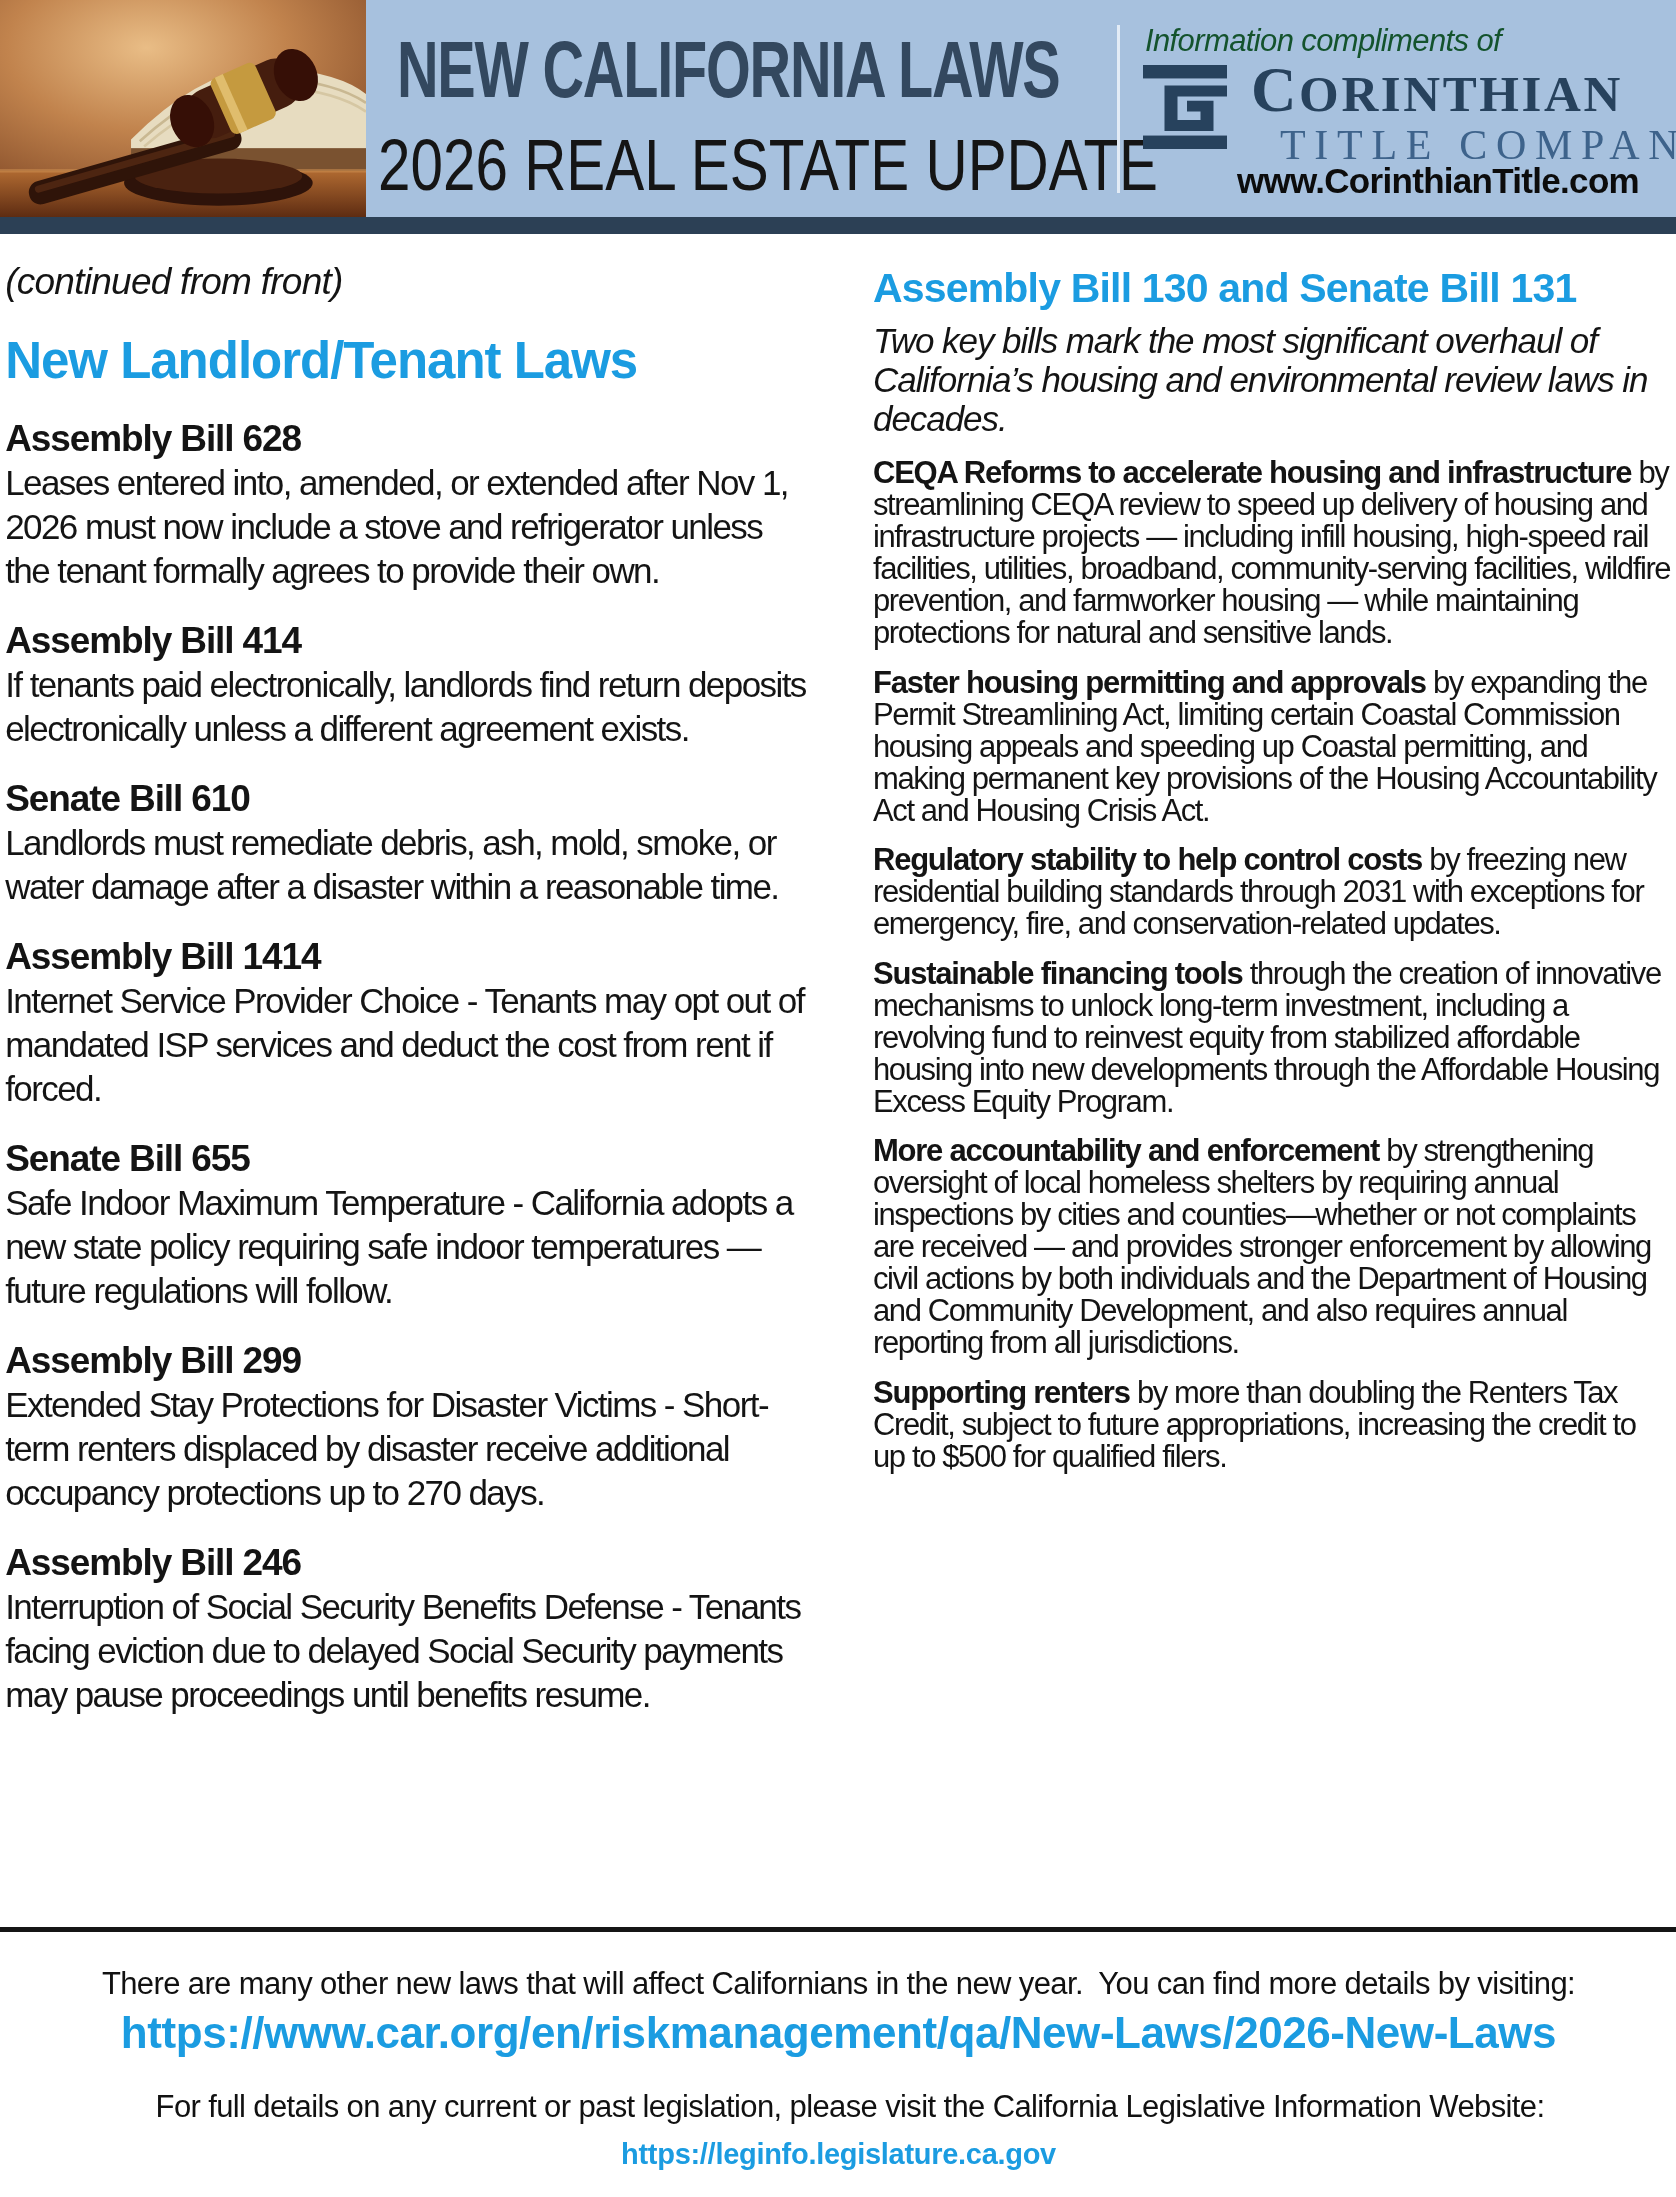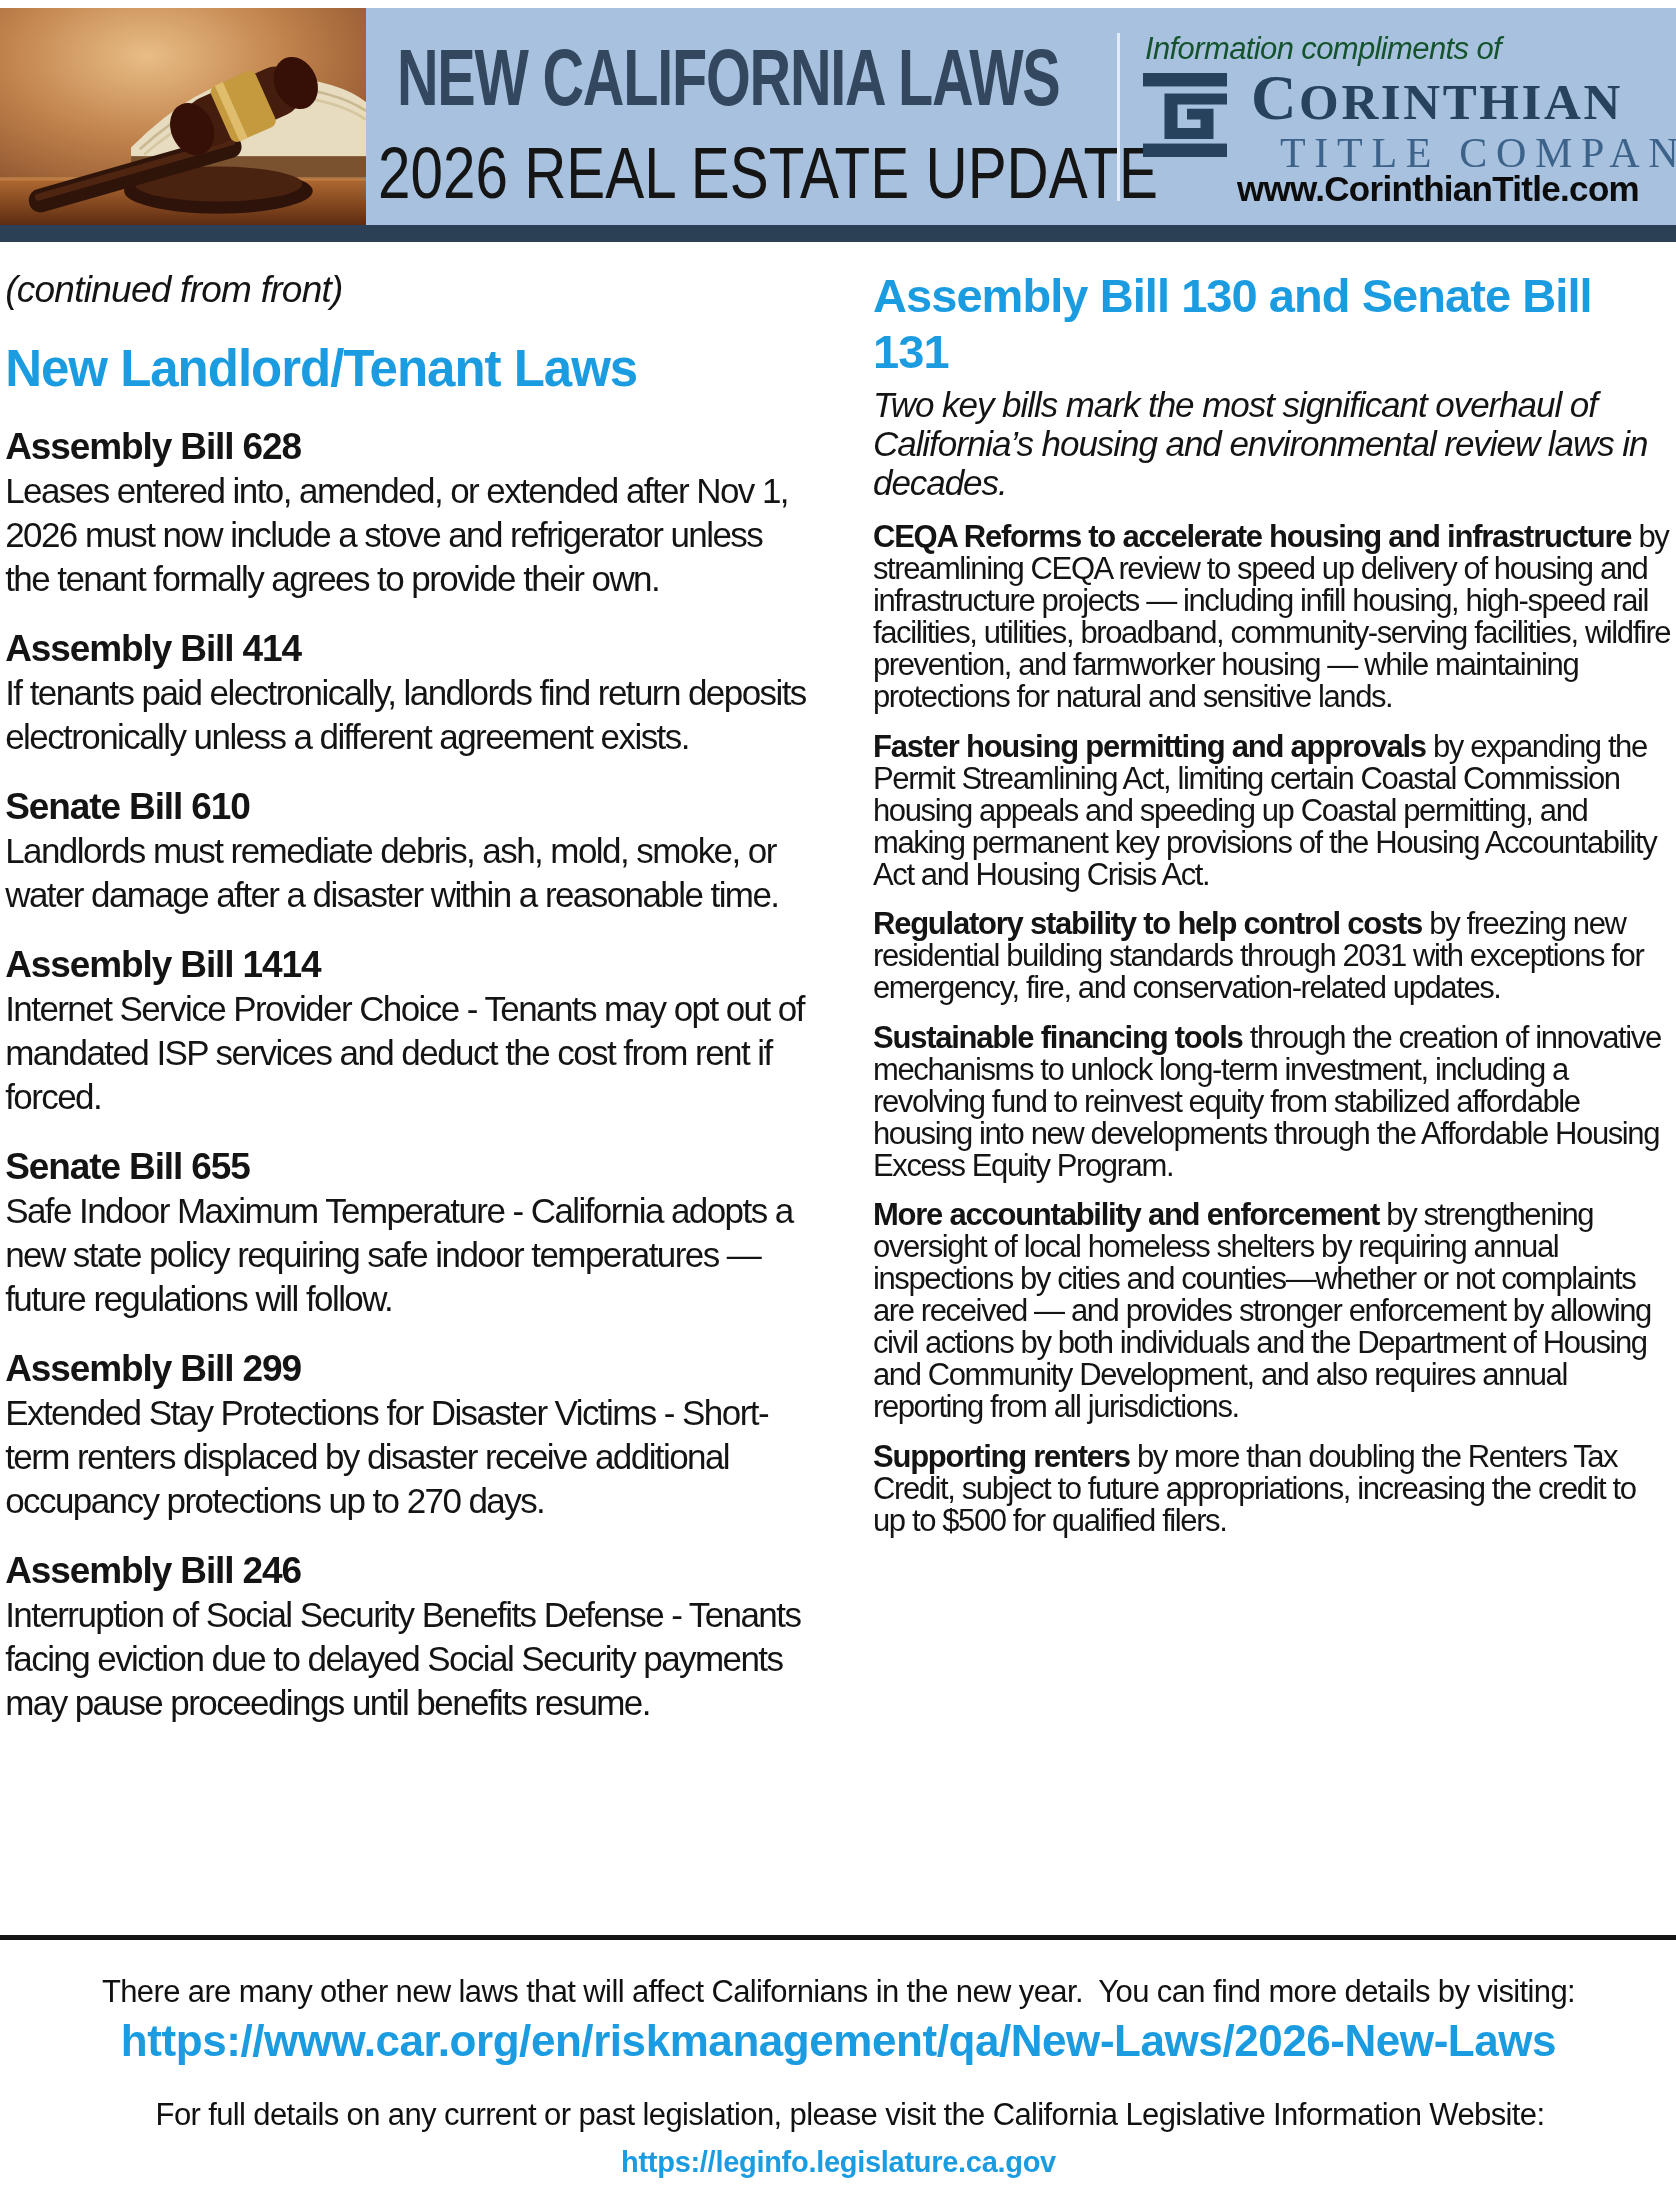--- a/index.html
+++ b/index.html
@@ -1,20 +1,20 @@
 <!DOCTYPE html>
 <html style="font-size:14px"><head>
 <meta charset="utf-8">
 <style>
   html,body{margin:0;padding:0;}
   body{
     width:1677px;height:2198px;position:relative;background:#ffffff;
     font-family:"Liberation Sans", sans-serif;color:#141414;overflow:hidden;
   }
-  .page{position:absolute;inset:0;margin-top:8px;}
+  .page{position:absolute;inset:0;}
 
   
   .header{position:absolute;top:0;left:0;width:1677px;height:234px;}
   .photo{position:absolute;left:0;top:0;width:366px;height:217px;overflow:hidden;}
   .photo svg{display:block;}
   .banner{position:absolute;left:366px;top:0;width:1311px;height:217px;background:#a7c1de;}
   .navybar{position:absolute;left:0;top:217px;width:1677px;height:16.6px;background:#2c4055;}
 
   .t1{
     position:absolute;left:31px;top:30px;font-size:80px;font-weight:800;
@@ -58,21 +58,21 @@
   }
   .lc-heading{
     color:#1b9ce1;font-weight:bold;font-size:51px;line-height:61px;
     letter-spacing:-0.02em;margin:0 0 26px 0;
   }
   .bill{margin:0 0 26px 0;}
   .bill-title{font-weight:bold;font-size:37px;line-height:44px;letter-spacing:-0.03em;}
   .bill-body{font-size:35px;line-height:44px;letter-spacing:-0.045em;}
 
   .rc-heading{
-    color:#1b9ce1;font-weight:bold;font-size:47px;line-height:56px;
+    color:#1b9ce1;font-weight:bold;font-size:41px;line-height:56px;
     letter-spacing:-0.02em;margin:0 0 5.2px 0;
   }
   .rc-intro{
     font-style:italic;font-size:35px;line-height:39px;letter-spacing:-0.03em;
     margin:0 0 19px 0;
   }
   .rc-para{
     font-size:31px;line-height:32px;letter-spacing:-0.045em;margin:0 0 17.5px 0;
   }
   .rc-para b{letter-spacing:-0.04em;}

